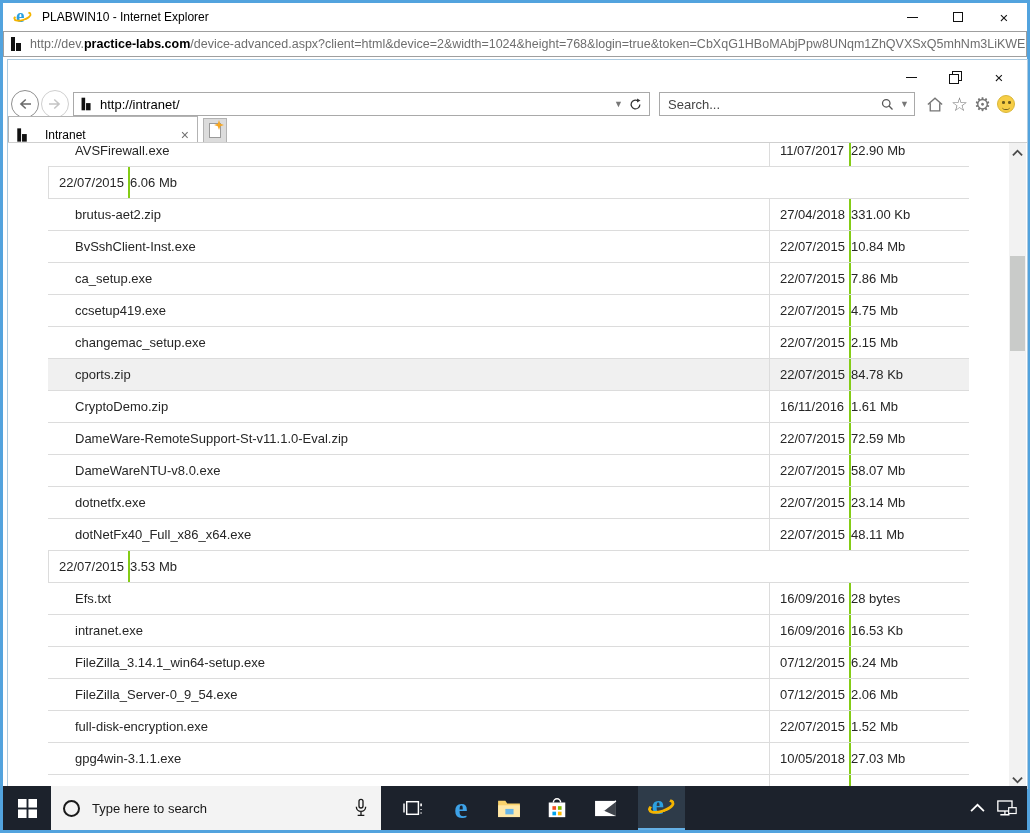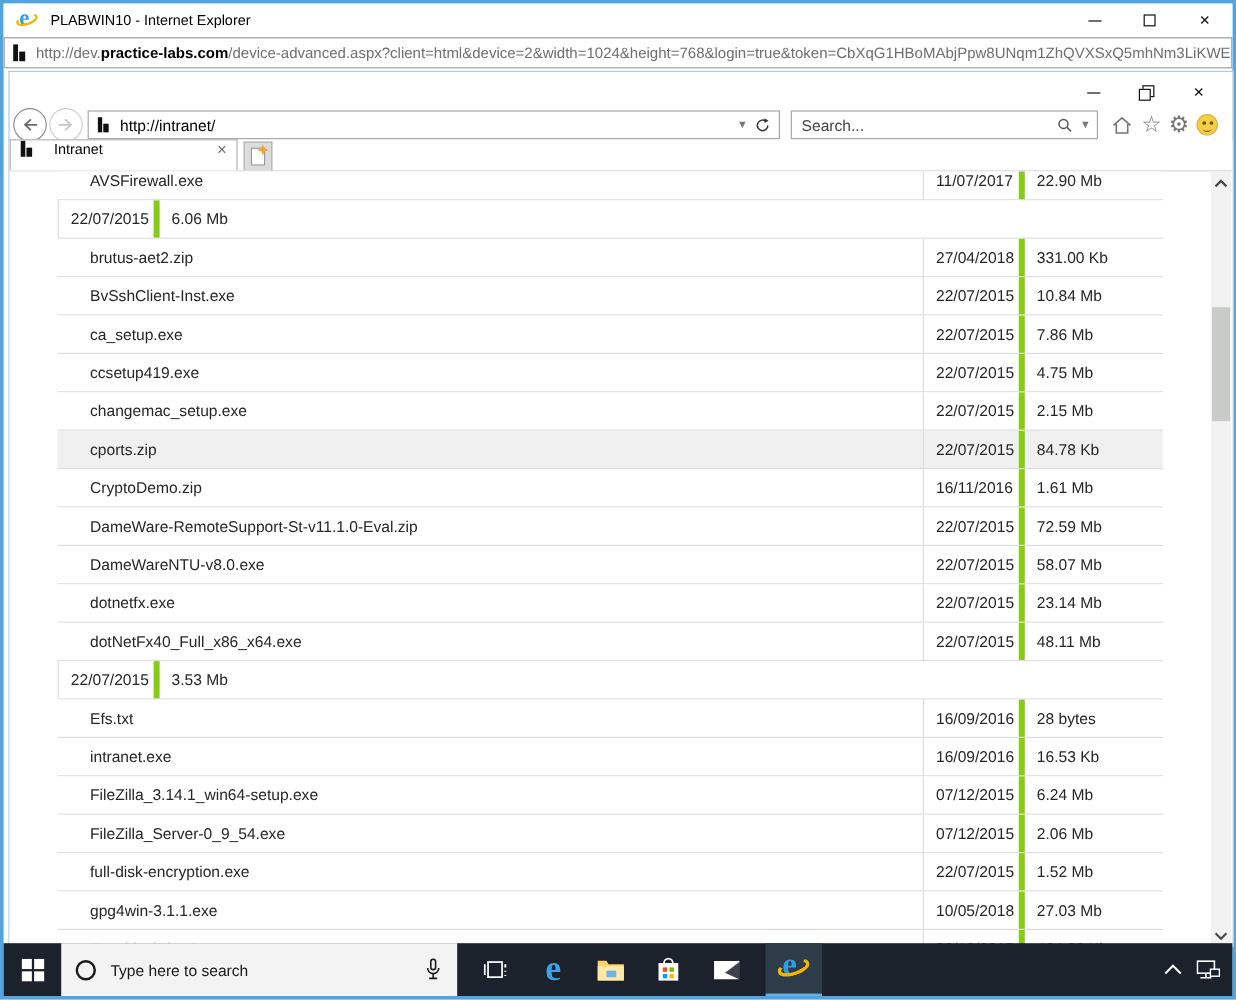--- a/index.html
+++ b/index.html
@@ -61,38 +61,38 @@
   .smiley { position:relative; width:18px; height:18px; border-radius:50%;
     background:#f7ce46; border:1px solid #d9b73a; }
   .smiley::before { content:""; position:absolute; left:4px; top:5px; width:2.5px; height:2.5px;
     border-radius:50%; background:#6b5b1e; box-shadow:6px 0 0 #6b5b1e; }
   .smiley::after { content:""; position:absolute; left:4px; top:8px; width:8px; height:5px;
     border-bottom:1.6px solid #6b5b1e; border-radius:50%; }
 
   .tab-bar { position:absolute; left:0; top:57px; width:100%; height:26px;
     border-bottom:1px solid #cfcfcf; display:flex; align-items:flex-end; background:#fff; }
   .tab { width:190px; height:26px; border:1px solid #b3b3b3; border-bottom:none;
-    background:#fff; display:flex; align-items:flex-start; }
+    background:#fff; display:flex; align-items:flex-end; }
   .tab-label { font-size:12px; color:#000; margin-left:9px; flex:1; }
   .tab-close { font-size:14px; color:#707070; margin-right:8px; line-height:1; }
   .newtab-btn { width:24px; height:24px; margin-left:5px; background:#dcdcdc;
     border:1px solid #b3b3b3; border-bottom:none; display:flex; align-items:center; justify-content:center; }
   .newtab-page { position:relative; width:12px; height:15px; background:#fff; border:1px solid #9a9a9a; }
   .newtab-page svg { position:absolute; right:-4px; top:-4px; }
 
   
   .content { position:absolute; left:0; top:83px; width:1019px; height:646px;
     overflow:hidden; background:#fff; }
   .filetable { position:absolute; left:40px; top:-8px; width:921px; }
   .trow { display:flex; height:32px; border-bottom:1px solid #dcdcdc; background:#fff; }
   .trow.hl { background:#f0f0f0; }
   .tcell { font-size:13px; color:#262626; line-height:31px; white-space:nowrap; overflow:hidden; }
   .c-name { flex:1; padding-left:27px; }
   .c-date { width:80px; border-left:1px solid #dcdcdc; padding-left:10px; }
-  .c-size { width:120px; border-left:5px solid #84cc16; padding-left:10px; }
+  .c-size { width:120px; border-left:2px solid #84cc16; }
 
   
   .scrollbar { position:absolute; left:1001px; top:83px; width:17px; height:646px; background:#f2f2f2; }
   .sb-arrow { position:absolute; left:0; width:17px; height:17px; display:flex; align-items:center; justify-content:center; }
   .sb-up { top:1px; } .sb-down { bottom:1px; }
   .sb-thumb { position:absolute; left:1px; top:113px; width:15px; height:95px; background:#c9cbc9; }
 
   
   .taskbar { position:absolute; left:0; bottom:0; width:1024px; height:44px;
     background:#1c222c; display:flex; align-items:stretch; }

